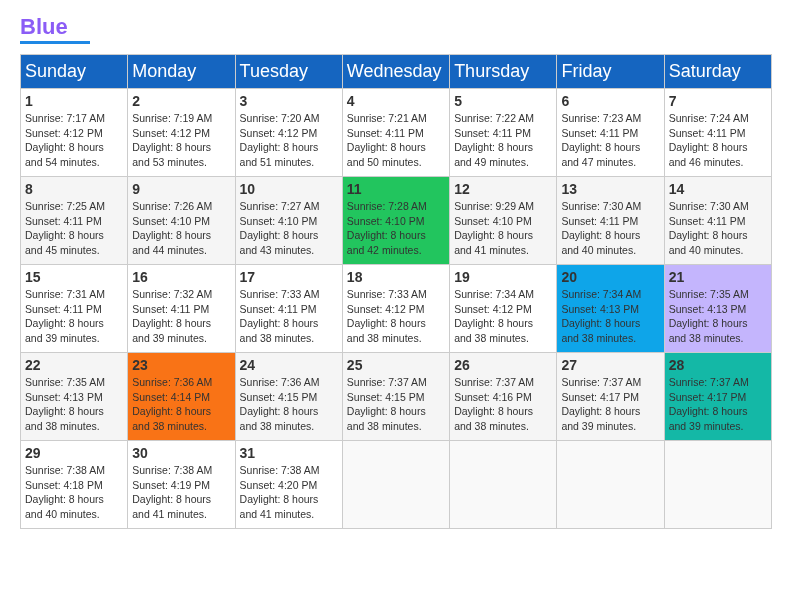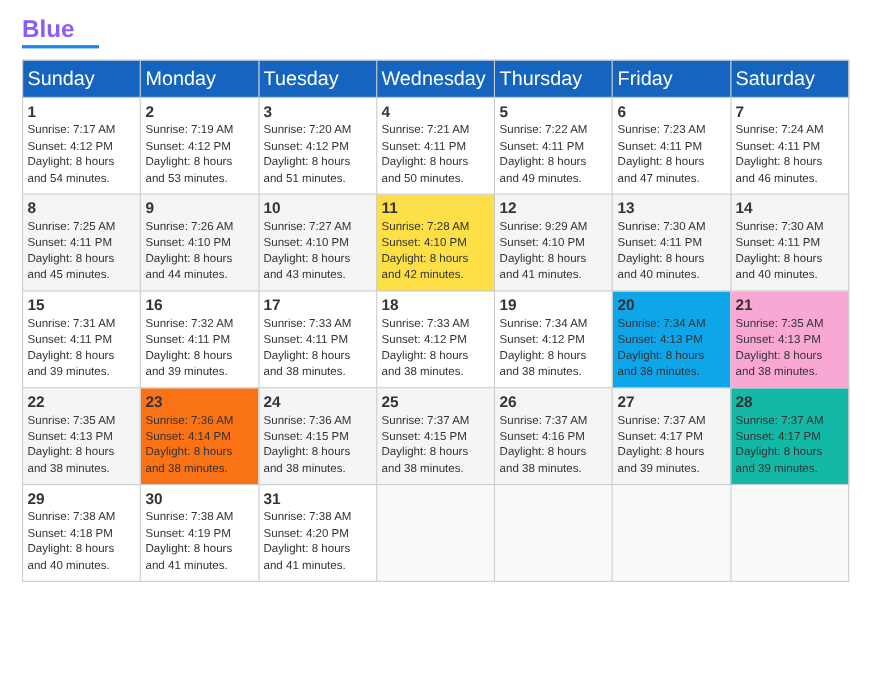--- a/index.html
+++ b/index.html
@@ -191,21 +191,21 @@
         </div>
       </td>
         <td style="background: rgb(245, 245, 245);">
         <span class="day-number">10</span>
         <div class="day-info">
           <span>Sunrise: 7:27 AM</span><br>
           <span>Sunset: 4:10 PM</span><br>
           <span>Daylight: 8 hours and 43 minutes.</span>
         </div>
       </td>
-        <td style="background: #fde047; margin-top: 28px;">
+        <td style="background: #22c55e; margin-top: 28px;">
         <span class="day-number">11</span>
         <div class="day-info">
           <span>Sunrise: 7:28 AM</span><br>
           <span>Sunset: 4:10 PM</span><br>
           <span>Daylight: 8 hours and 42 minutes.</span>
         </div>
       </td>
         <td style="background: rgb(245, 245, 245);">
         <span class="day-number">12</span>
         <div class="day-info">
@@ -273,21 +273,21 @@
         </div>
       </td>
         <td style="background: #0ea5e9;">
         <span class="day-number">20</span>
         <div class="day-info">
           <span>Sunrise: 7:34 AM</span><br>
           <span>Sunset: 4:13 PM</span><br>
           <span>Daylight: 8 hours and 38 minutes.</span>
         </div>
       </td>
-        <td style="background: #f9a8d4; margin-top: 29px;">
+        <td style="background: #c4b5fd; margin-top: 29px;">
         <span class="day-number">21</span>
         <div class="day-info">
           <span>Sunrise: 7:35 AM</span><br>
           <span>Sunset: 4:13 PM</span><br>
           <span>Daylight: 8 hours and 38 minutes.</span>
         </div>
       </td>
       </tr>
       <tr>
         <td style="background: rgb(245, 245, 245);">

